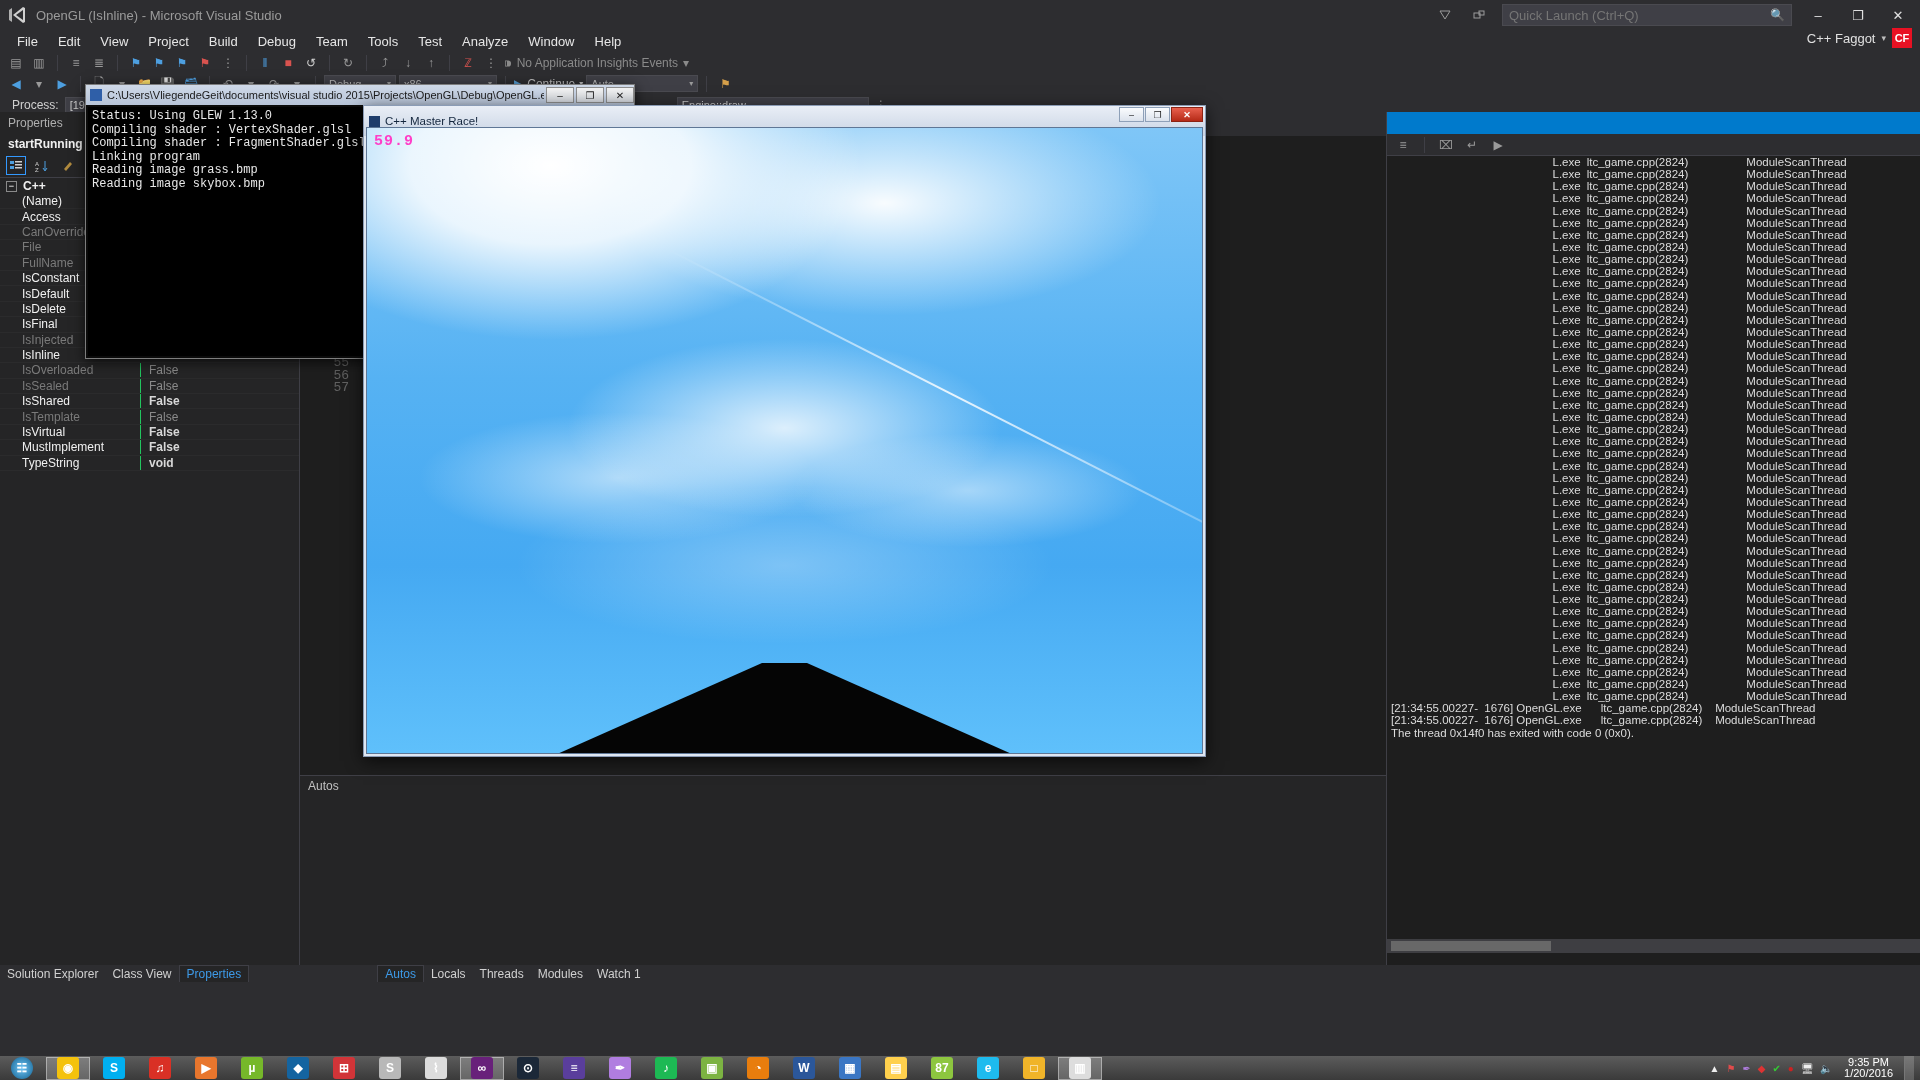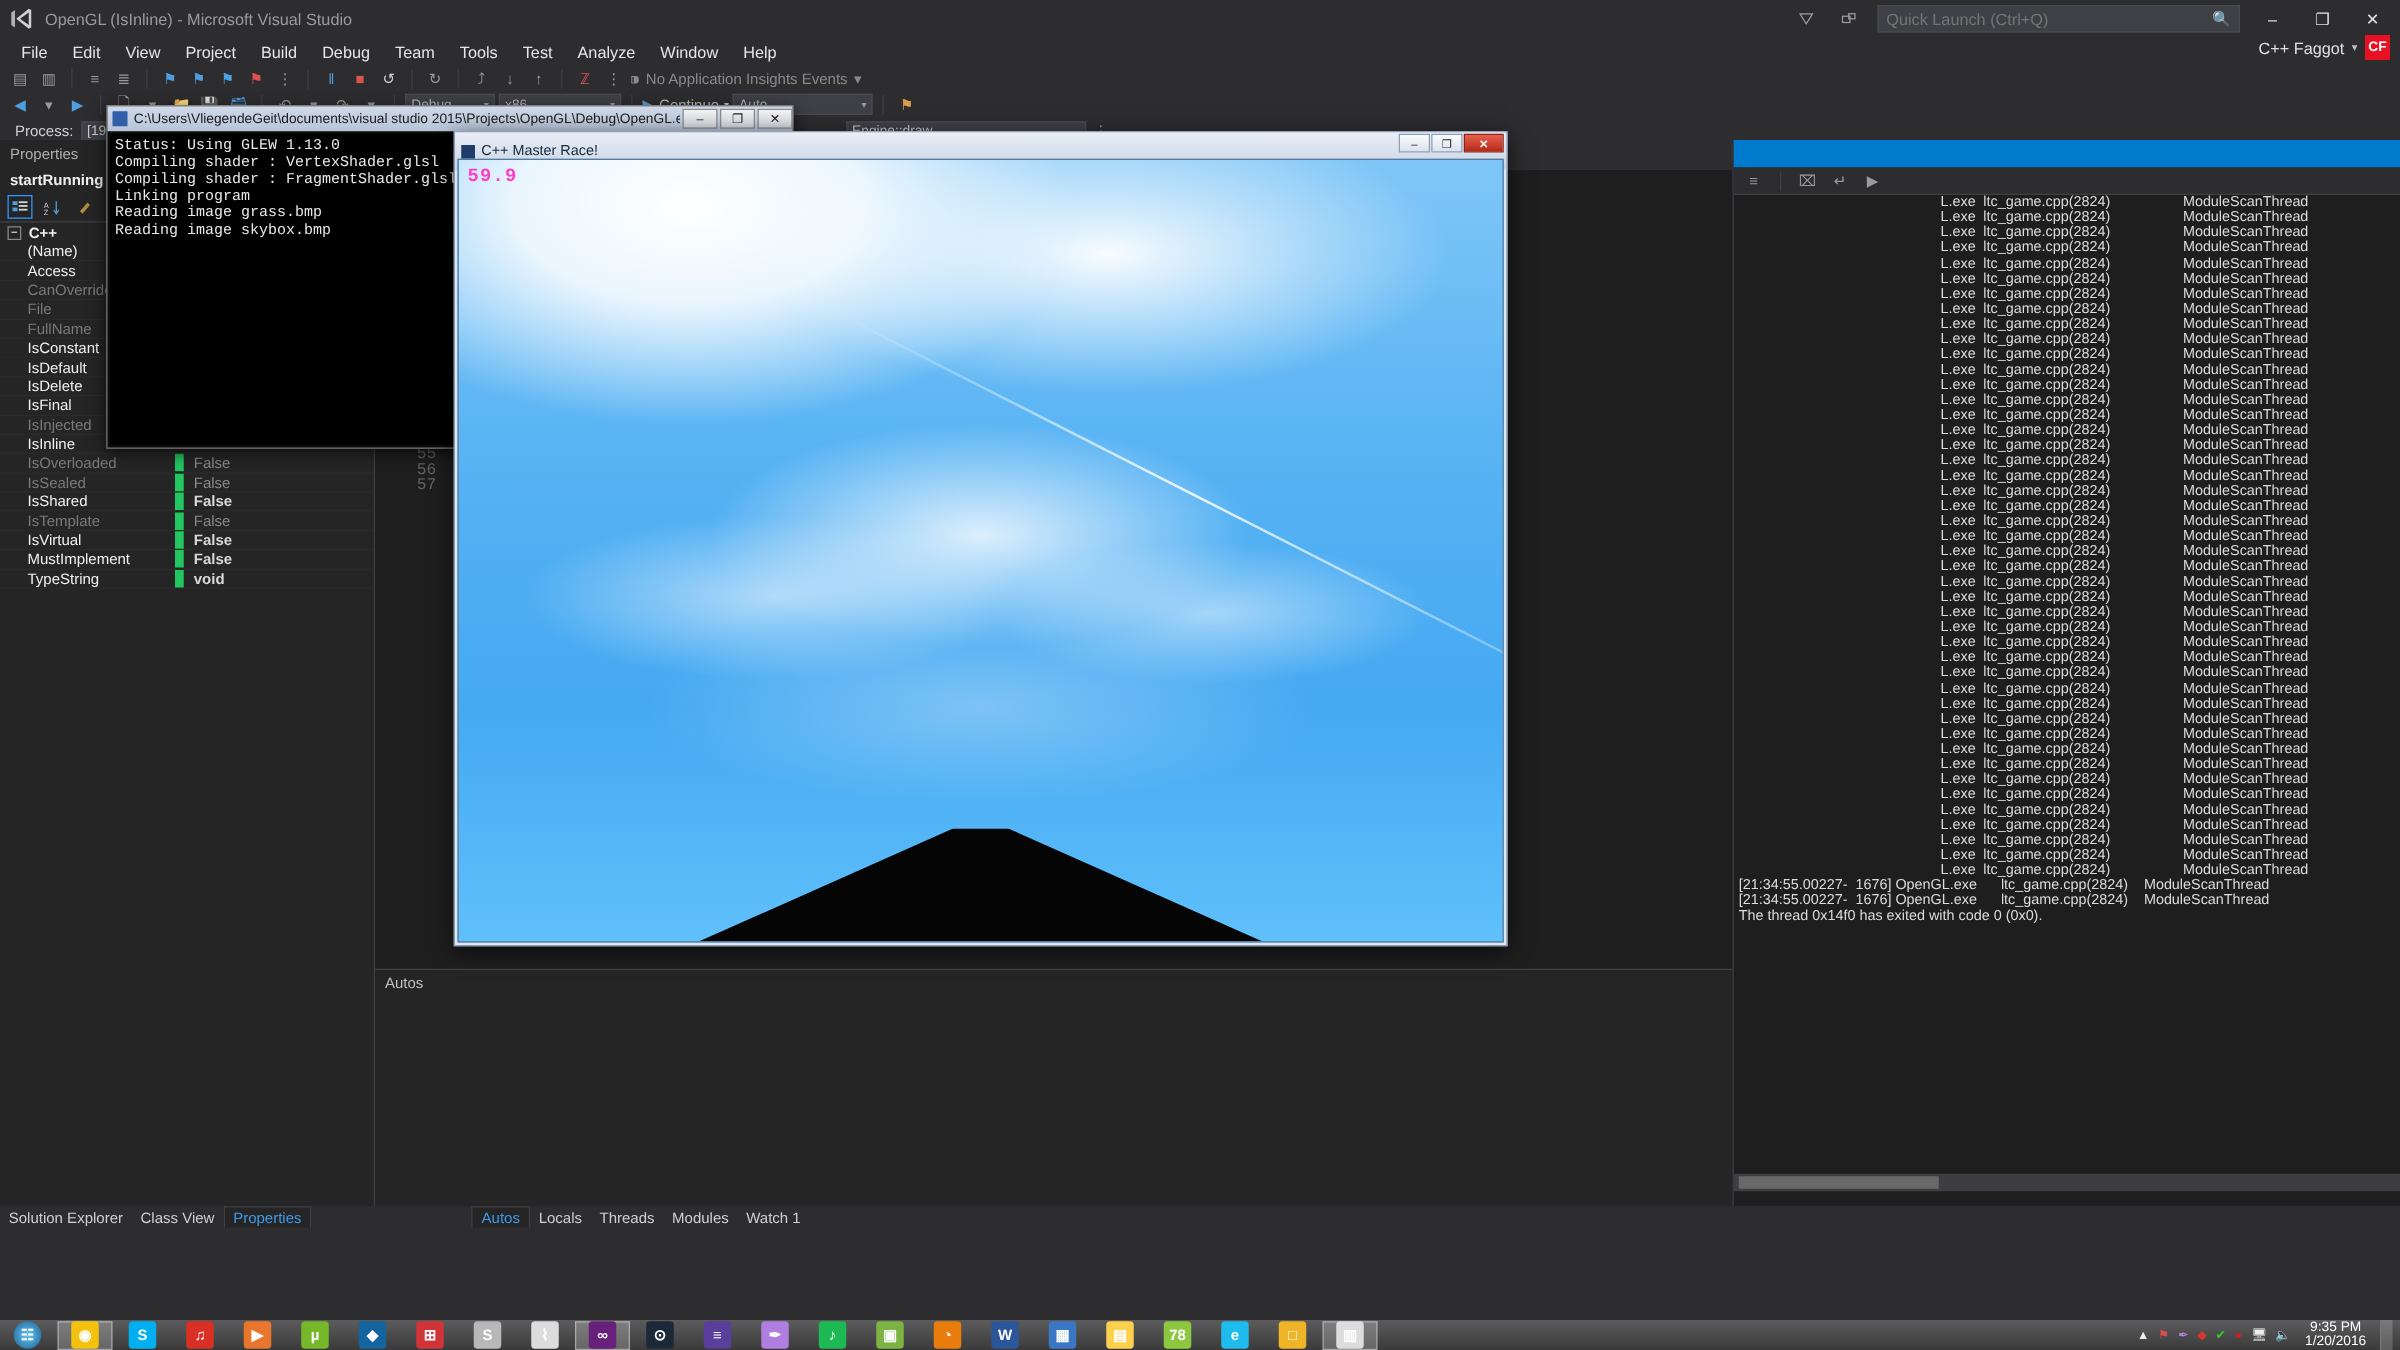--- a/index.html
+++ b/index.html
@@ -54,21 +54,21 @@
   .lp-obj{ height:20px; display:flex;align-items:center; padding-left:8px; font-size:12px; color:#f0f0f0; font-weight:bold;}
   .lp-tools{ height:24px; display:flex;align-items:center; padding-left:6px; gap:6px; border-bottom:1px solid #3f3f46;}
   .lpt{ width:20px;height:19px; display:flex;align-items:center;justify-content:center; }
   .lpt.sel{ border:1px solid #3399ff; }
   .grp{ height:16px; display:flex; align-items:center; font-size:12px; color:#f0f0f0; font-weight:bold; padding-left:6px;}
   .grp .exp{ width:11px;height:11px;border:1px solid #8a8a8a; font-size:9px; line-height:9px;
      text-align:center; margin-right:6px; color:#d0d0d0;}
   .prow{ height:15.4px; display:flex; align-items:center; font-size:12px; border-bottom:1px solid #2b2b2c;}
   .prow .pn{ width:140px; padding-left:22px; color:#f0f0f0; overflow:hidden; white-space:nowrap;}
   .prow .pn.dim{ color:#7a7a7a;}
-  .prow .pv{ flex:1; padding-left:8px; color:#d8d8d8; font-weight:bold; border-left:7px solid #22c55e;}
+  .prow .pv{ flex:1; padding-left:8px; color:#d8d8d8; font-weight:bold; border-left:1px solid #22c55e;}
   .prow .pv.dim{color:#8a8a8a; font-weight:normal;}
 
   
   .editor{ position:absolute; left:300px; top:112px; right:534px; bottom:58px; background:#1e1e1e; }
   .ed-tabs{ height:24px; background:#2d2d30; display:flex; align-items:flex-end; }
   .ed-tab{ height:22px; padding:0 10px; font-size:12px; color:#a5a5a5; display:flex; align-items:center;
      background:#252526; margin-right:1px; }
   .ed-tab.active{ background:#007acc; color:#fff;}
   .gutter{ position:absolute; left:0; top:24px; bottom:12px; width:55px; background:#1e1e1e;
      color:#2b91af; font-family:"Liberation Mono", monospace; font-size:13px; text-align:right; padding-right:6px;}
@@ -618,21 +618,21 @@
         <span class="ti">
           <span class="glyph" style="background: rgb(43, 87, 154);">W</span>
         </span>
         <span class="ti">
           <span class="glyph" style="background: rgb(58, 118, 196);">▦</span>
         </span>
         <span class="ti">
           <span class="glyph" style="background: rgb(255, 208, 77);">▤</span>
         </span>
         <span class="ti">
-          <span class="glyph" style="background: rgb(141, 198, 63);">78</span>
+          <span class="glyph" style="background: rgb(141, 198, 63);">87</span>
         </span>
         <span class="ti">
           <span class="glyph" style="background: rgb(30, 187, 238);">e</span>
         </span>
         <span class="ti">
           <span class="glyph" style="background: rgb(240, 180, 41);">□</span>
         </span>
         <span class="ti active">
           <span class="glyph" style="background: rgb(221, 221, 221);">▥</span>
         </span>

